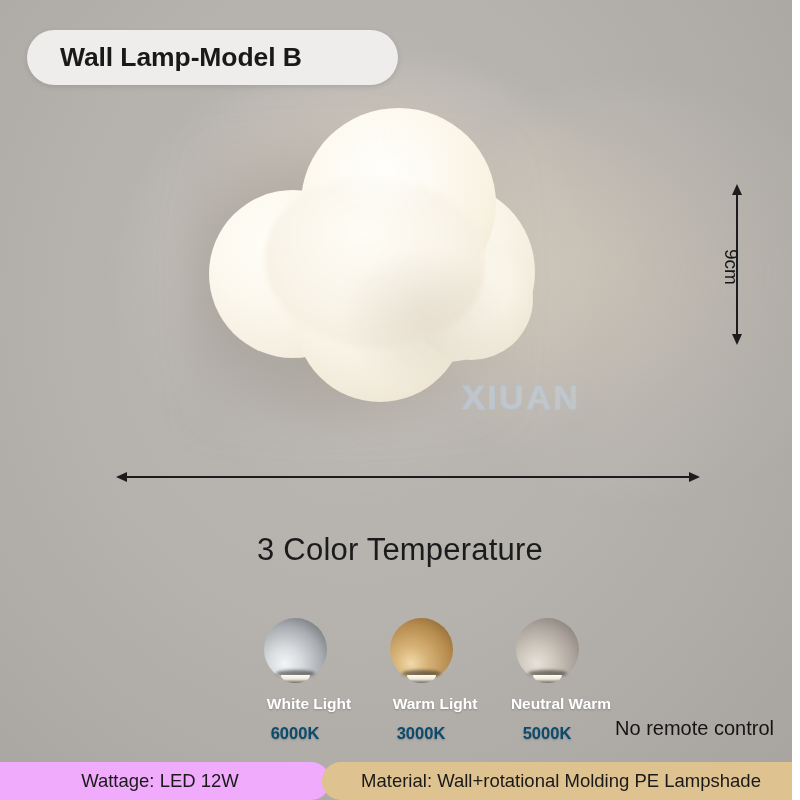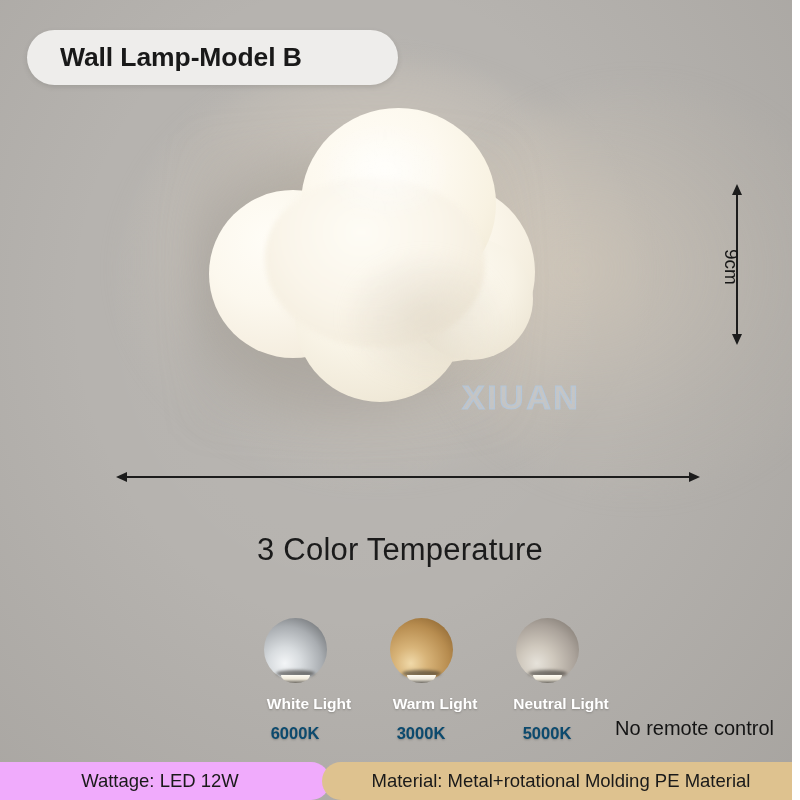--- a/index.html
+++ b/index.html
@@ -433,28 +433,28 @@
       <div class="ct-label">Warm Light</div>
       <div class="ct-kelvin">3000K</div>
     </div>
 
     <div class="ct-item">
       <div class="ct-ball-wrap">
         <div class="ct-ball neutral"></div>
         <div class="ct-base-dark"></div>
         <div class="ct-base"></div>
       </div>
-      <div class="ct-label">Neutral Light</div>
+      <div class="ct-label">Neutral Warm</div>
       <div class="ct-kelvin">5000K</div>
     </div>
 
   </div>
 
   <div class="no-remote">No remote control</div>
 
   <div class="bar bar-watt">
     <span>Wattage: LED 12W</span>
   </div>
   <div class="bar bar-mat">
-    <span>Material: Metal+rotational Molding PE Material</span>
+    <span>Material: Wall+rotational Molding PE Lampshade</span>
   </div>
 
 </div>
 
 </body></html>

